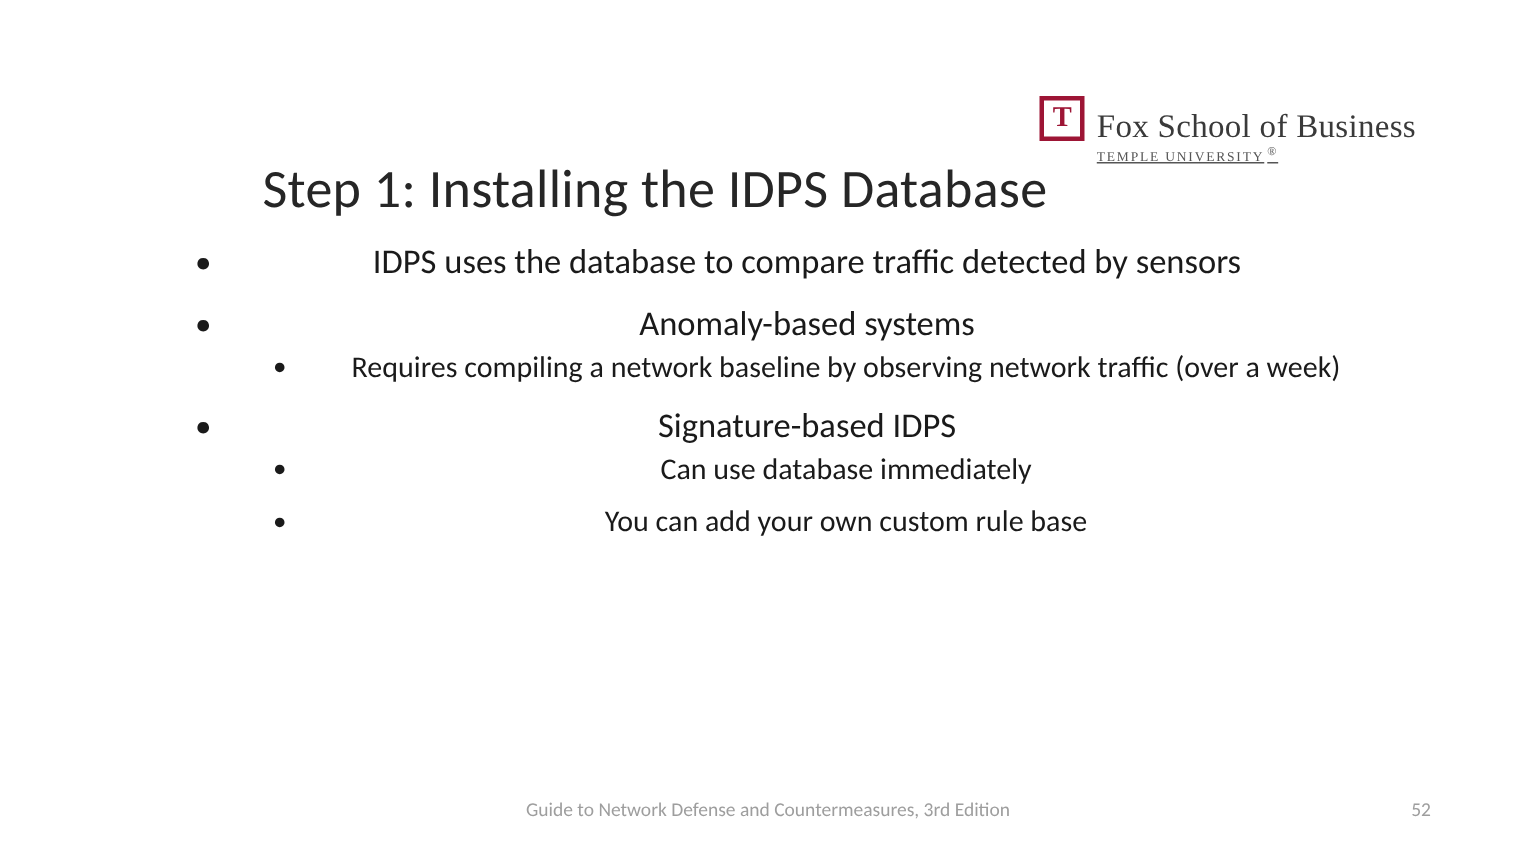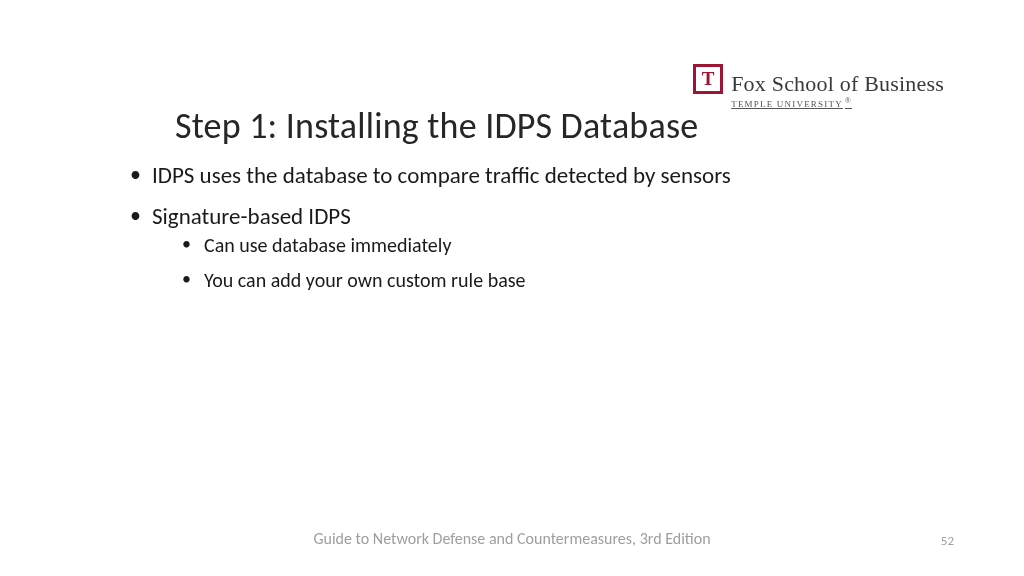--- a/index.html
+++ b/index.html
@@ -79,20 +79,21 @@
     ul {
       list-style: none;
     }
     li.lvl1 {
       position: relative;
       padding-left: 24px;
       font-size: 23px;
       line-height: 1.35;
       margin-bottom: 10px;
       color: #1a1a1a;
+      text-align: center;
     }
     li.lvl1::before {
       content: "•";
       position: absolute;
       left: 2px;
       top: 0;
       font-size: 22px;
     }
     li.lvl2 {
       position: relative;
@@ -113,21 +114,21 @@
     .footer {
       position: absolute;
       bottom: 28px;
       left: 0;
       right: 0;
       display: flex;
       justify-content: center;
       align-items: center;
     }
     .footer-text {
-      font-size: 16px;
+      font-size: 13px;
       color: #9e9e9e;
     }
     .page-num {
       position: absolute;
       right: 70px;
       bottom: 28px;
       font-size: 13px;
       color: #9e9e9e;
     }
   </style>
@@ -142,20 +143,25 @@
       <span>TEMPLE UNIVERSITY</span><span class="logo-reg">®</span>
     </span>
   </div>
 </div>
 
 <h1 class="slide-title">Step 1: Installing the IDPS Database</h1>
 
 <div class="content">
   <ul>
     <li class="lvl1"><span>IDPS uses the database to compare traffic detected by sensors</span></li>
+    <li class="lvl1"><span>Anomaly-based systems</span>
+      <ul>
+        <li class="lvl2"><span>Requires compiling a network baseline by observing network traffic (over a week)</span></li>
+      </ul>
+    </li>
     <li class="lvl1"><span>Signature-based IDPS</span>
       <ul>
         <li class="lvl2"><span>Can use database immediately</span></li>
         <li class="lvl2"><span>You can add your own custom rule base</span></li>
       </ul>
     </li>
   </ul>
 </div>
 
 <div class="footer">

